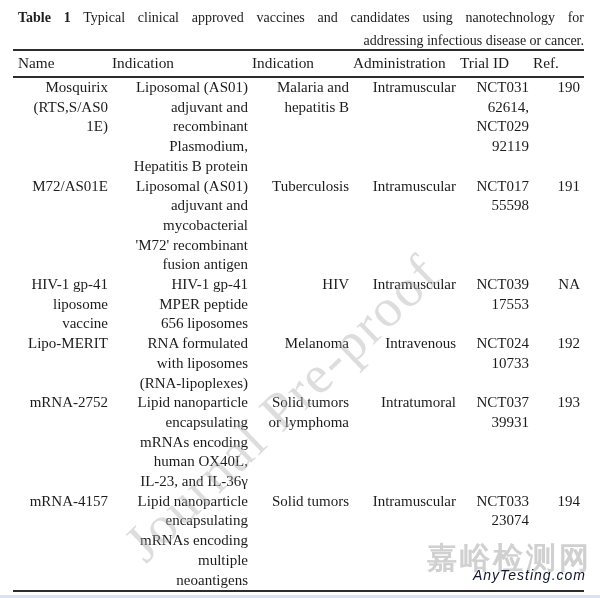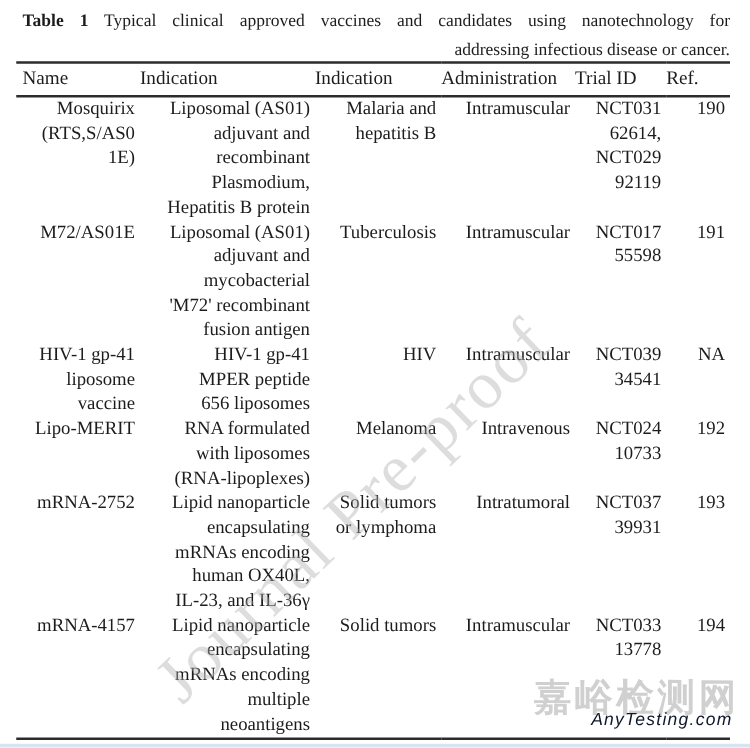--- a/index.html
+++ b/index.html
@@ -159,21 +159,21 @@
     <tr>
       <td>HIV-1 gp-41
 liposome
 vaccine</td>
       <td>HIV-1 gp-41
 MPER peptide
 656 liposomes</td>
       <td>HIV</td>
       <td>Intramuscular</td>
       <td>NCT039
-34541</td>
+17553</td>
       <td>NA</td>
     </tr>
     <tr>
       <td>Lipo-MERIT</td>
       <td>RNA formulated
 with liposomes
 (RNA-lipoplexes)</td>
       <td>Melanoma</td>
       <td>Intravenous</td>
       <td>NCT024
@@ -197,21 +197,21 @@
     <tr>
       <td>mRNA-4157</td>
       <td>Lipid nanoparticle
 encapsulating
 mRNAs encoding
 multiple
 neoantigens</td>
       <td>Solid tumors</td>
       <td>Intramuscular</td>
       <td>NCT033
-13778</td>
+23074</td>
       <td>194</td>
     </tr>
   </tbody>
 </table>
 
 <div class="wm-diagonal">Journal Pre-proof</div>
 <div class="wm-site-cn">嘉峪检测网</div>
 <div class="wm-site-en">AnyTesting.com</div>
 <div class="bottom-strip"></div>
 

